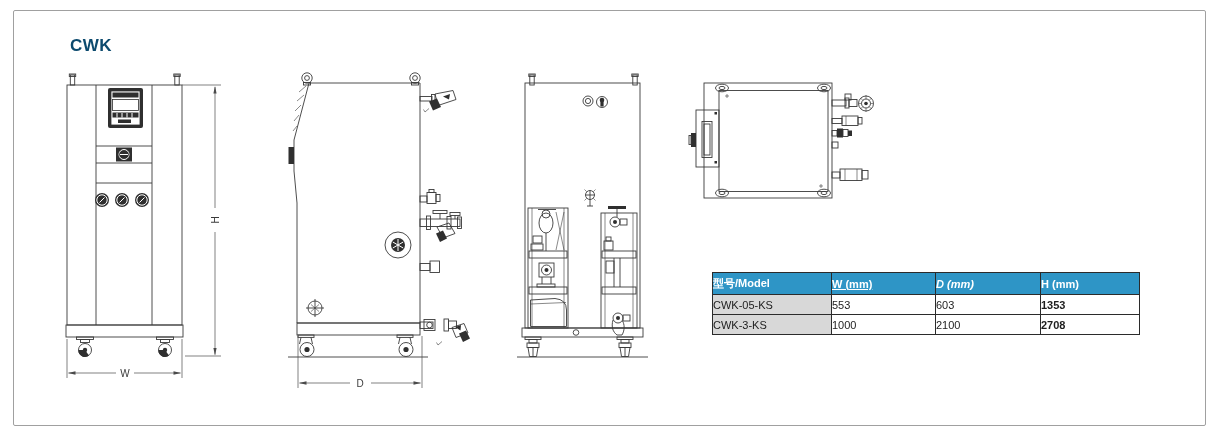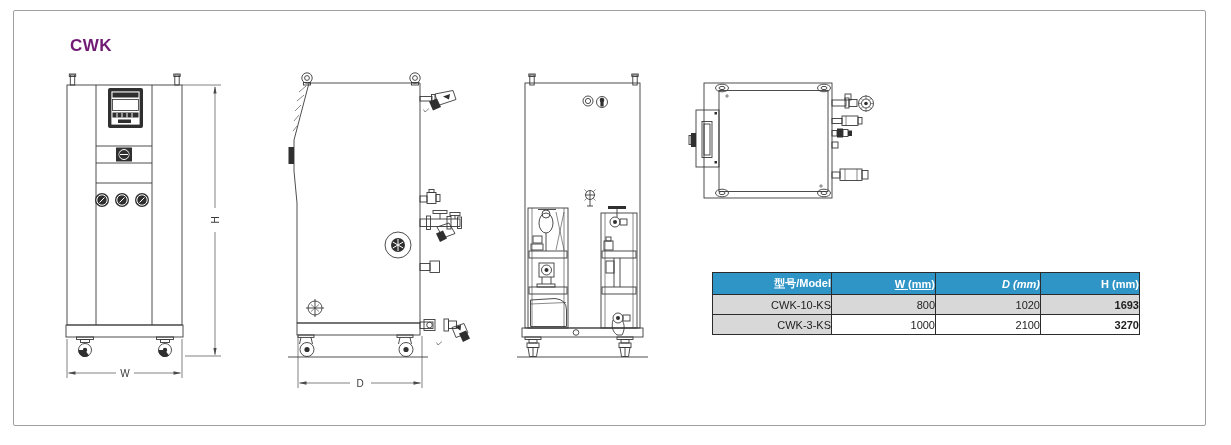--- a/index.html
+++ b/index.html
@@ -1,34 +1,34 @@
 <!DOCTYPE html>
 <html style="--table-header-bg: #2E95C6; --table-header-text: #FFFFFF; --row-shade: #D8D8D8; --line: #3A3A3A; --frame-border: #A0A0A0;"><head>
 <meta charset="utf-8">
 <style>
   html,body{margin:0;padding:0;background:#fff;}
   #stage{position:relative;width:1231px;height:445px;background:#fff;overflow:hidden;
          font-family:"Liberation Sans",sans-serif;}
   #frame{position:absolute;left:13px;top:10px;width:1191px;height:414px;
          border:1px solid #a0a0a0;border-radius:2px;background:#fff;}
   #title{position:absolute;left:70px;top:36px;font-size:17px;font-weight:600;
-         color:#701a75;letter-spacing:.5px;}
+         color:#0c4a6e;letter-spacing:.5px;}
   #drawing{position:absolute;left:0;top:0;}
   
   .ln{fill:none;stroke:#3a3a3a;stroke-width:.9;}
   .lnt{fill:none;stroke:#3a3a3a;stroke-width:.6;}
   .dk{fill:#2f2f2f;stroke:none;}
   .wh{fill:none;stroke:#ffffff;stroke-width:1;}
   .dim{fill:none;stroke:#4a4a4a;stroke-width:.7;}
   .arr{fill:#4a4a4a;stroke:none;}
   .dimtxt{font-size:10px;fill:#3a3a3a;}
   
   #spec{position:absolute;left:712px;top:272px;border-collapse:collapse;
         font-size:11px;color:#1d1d1d;table-layout:fixed;}
-  #spec th,#spec td{border:1px solid #2b2b2b;text-align:right;padding:0;}
+  #spec th,#spec td{border:1px solid #2b2b2b;text-align:left;padding:0;}
   #spec th{background:var(--table-header-bg,#2E95C6);color:var(--table-header-text,#fff);
            font-weight:600;height:21px;}
   #spec td{height:19px;background:#fff;}
   #spec .c-model{width:118px;} #spec .c-w{width:103px;text-decoration:underline;}
   #spec .c-d{width:104px;font-style:italic;} #spec .c-h{width:98px;}
   #spec td.model-cell{background:var(--row-shade,#d8d8d8);}
   #spec tr.alt td{background:var(--row-shade,#d8d8d8);}
   #spec td.h-col{font-weight:bold;}
 </style>
 </head>
@@ -382,27 +382,27 @@
   <table id="spec">
     <thead>
       <tr>
         <th class="c-model">型号/Model</th>
         <th class="c-w">W (mm)</th>
         <th class="c-d">D (mm)</th>
         <th class="c-h">H (mm)</th>
       </tr>
     </thead>
     <tbody>
-      <tr class="alt">
-        <td class="model-cell">CWK-10-KS</td>
-        <td>800</td>
-        <td>1020</td>
-        <td class="h-col">1693</td>
+      <tr>
+        <td class="model-cell">CWK-05-KS</td>
+        <td>553</td>
+        <td>603</td>
+        <td class="h-col">1353</td>
       </tr>
       <tr>
         <td class="model-cell">CWK-3-KS</td>
         <td>1000</td>
         <td>2100</td>
-        <td class="h-col">3270</td>
+        <td class="h-col">2708</td>
       </tr>
     </tbody>
   </table>
 </div>
 
 </body></html>

